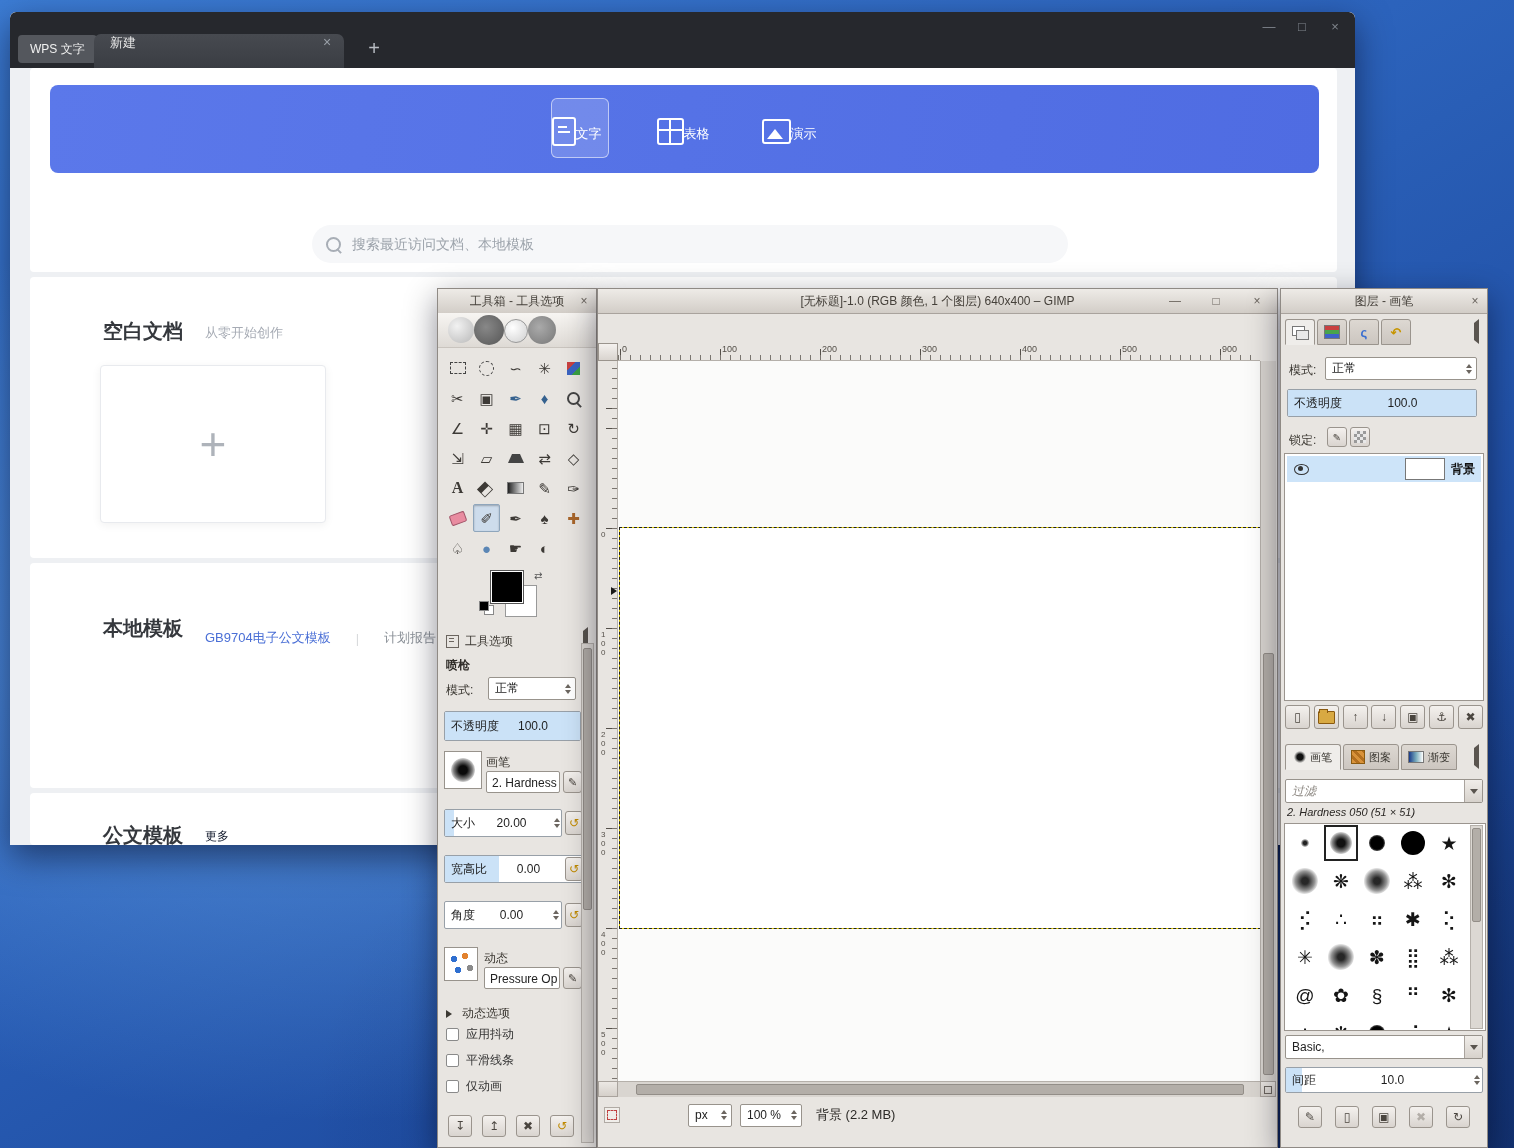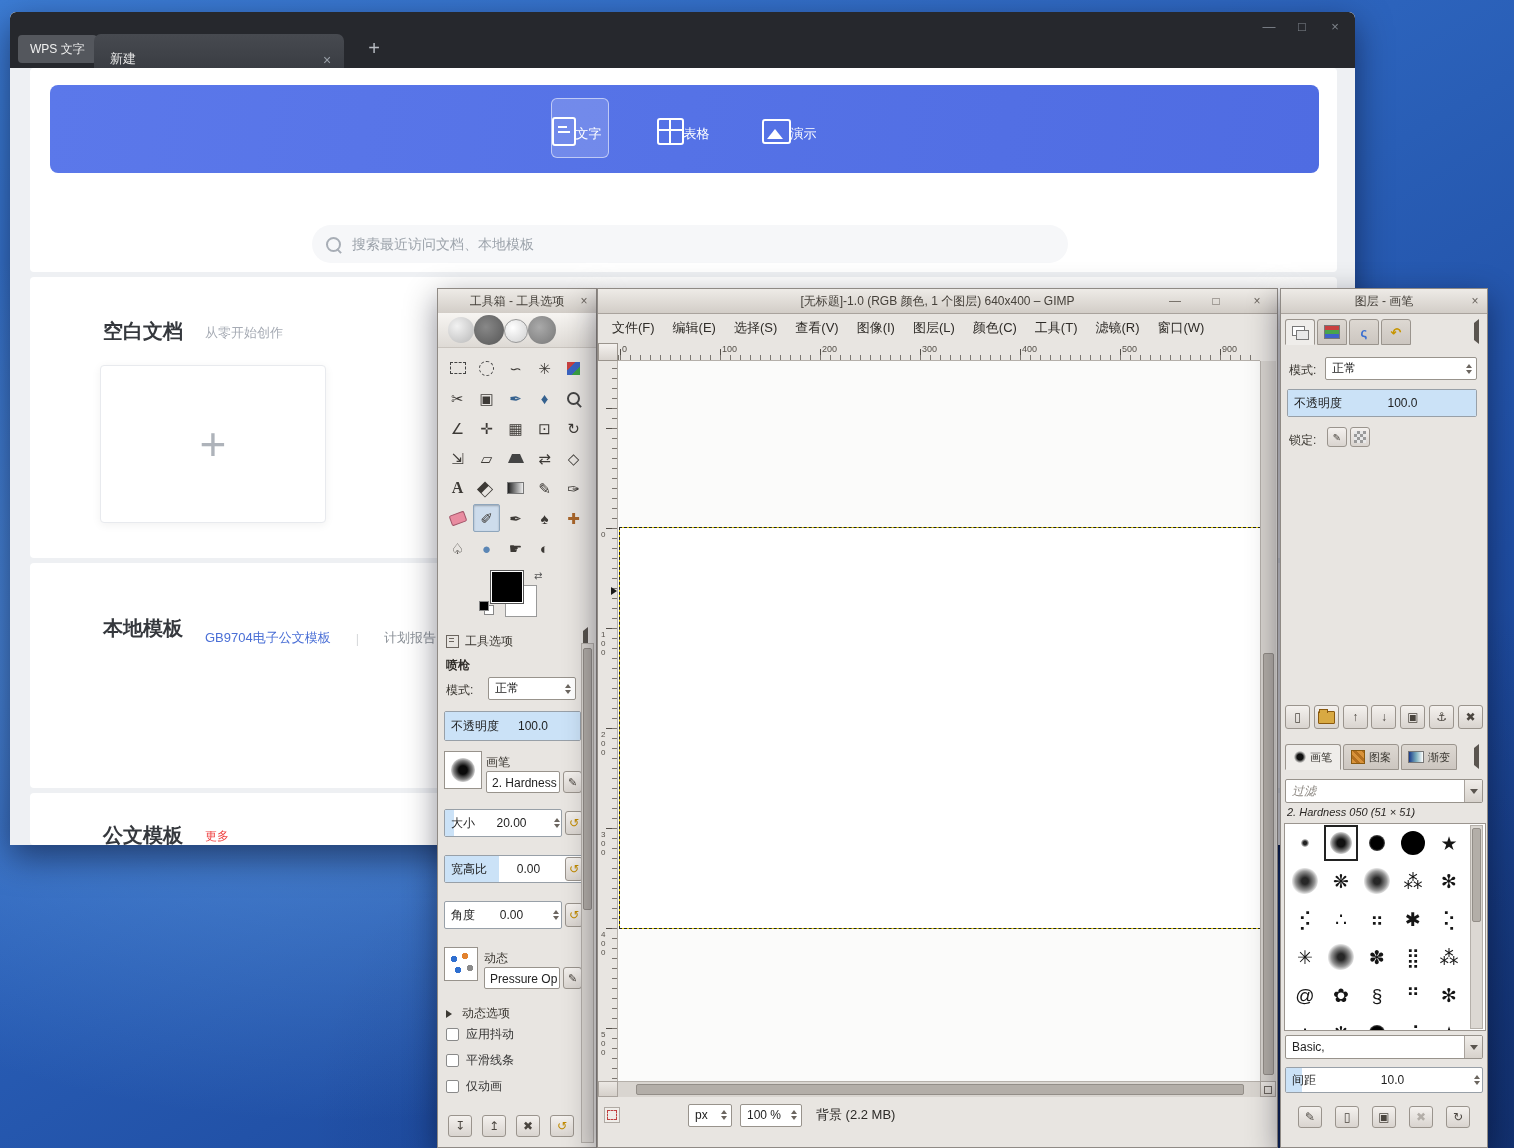--- a/index.html
+++ b/index.html
@@ -11,21 +11,21 @@
       linear-gradient(150deg,#3c7cd4 0%,#2c63bc 40%,#1f4da2 70%,#173e87 100%);}
 
   
   .wps{position:absolute;left:10px;top:12px;width:1345px;height:833px;background:#eef0f3;
     box-shadow:0 12px 34px rgba(0,0,20,.5);border-radius:6px 6px 0 0;z-index:1;overflow:hidden}
   .wps-tabbar{height:56px;background:#26282d;position:relative;border-radius:6px 6px 0 0}
   .wps-home{position:absolute;left:8px;top:23px;height:28px;line-height:28px;padding:0 12px;
     background:#54575d;color:#f0f0f0;font-size:12px;border-radius:4px}
   .wps-tab{position:absolute;left:84px;top:22px;width:250px;height:34px;
     background:linear-gradient(#474a50,#3a3d43);border-radius:7px 7px 0 0;color:#e8e8e8;
-    font-size:13px;display:flex;align-items:flex-end;padding:0 8px 0 16px;box-sizing:border-box}
+    font-size:13px;display:flex;align-items:flex-start;padding:0 8px 0 16px;box-sizing:border-box}
   .wps-tab .tab-close{margin-left:auto;color:#9aa0a8;font-size:14px;width:18px;text-align:center}
   .wps-plus{position:absolute;left:352px;top:25px;color:#b8bcc2;font-size:20px;width:24px;text-align:center}
   .wps-controls{position:absolute;right:10px;top:7px;display:flex;gap:13px;color:#80868d;font-size:13px}
   .wps-controls span{width:20px;text-align:center}
   .wps-body{position:absolute;top:56px;left:0;right:0;bottom:0}
   .card{position:absolute;left:20px;right:18px;background:#fff;border-radius:4px}
   .card h2{position:absolute;margin:0;left:73px;font-size:20px;color:#35383d;font-weight:bold}
   .sub{position:absolute;font-size:13px;color:#a6abb4}
   .banner{position:absolute;left:20px;right:18px;top:17px;height:88px;border-radius:8px;
     background:linear-gradient(100deg,#5b78ea,#4f6ce2)}
@@ -53,21 +53,21 @@
     border-radius:4px;box-shadow:0 2px 10px rgba(0,0,0,.06);display:flex;align-items:center;justify-content:center;background:#fff}
   .plus-sign{font-size:46px;color:#aeb3ba;font-weight:300;line-height:1}
   .links-row{position:absolute;left:175px;top:66px;display:flex;gap:25px;font-size:13px;align-items:center;white-space:nowrap}
   .plink{color:#4a6fd6}
   .glink{color:#8a9097}
   .lsep{color:#d8dadd}
   .tpl-list{position:absolute;left:73px;top:116px;display:flex;flex-direction:column;gap:22px}
   .tpl-item{display:flex;align-items:center;gap:10px;font-size:14px;color:#4a4f57;height:26px}
   .di{width:13px;height:16px;border:1px solid #b6bdc8;border-radius:2px;flex:none;
     background:linear-gradient(#ccd2da,#ccd2da) 2px 4px/8px 1px no-repeat,linear-gradient(#ccd2da,#ccd2da) 2px 7px/8px 1px no-repeat,#fff}
-  .more{position:absolute;left:175px;top:35px;font-size:12px;color:#ef4444}
+  .more{position:absolute;left:175px;top:35px;font-size:12px;color:#0f172a}
 
   
   .gwin{position:absolute;background:#e8e5e1;border:1px solid #8f8a85;box-shadow:0 10px 30px rgba(0,0,20,.45);box-sizing:border-box}
   .gtitle{height:24px;background:linear-gradient(#eeebe7,#d2cdc7);border-bottom:1px solid #a9a39d;
     display:flex;align-items:center;justify-content:center;font-size:12px;color:#45403a;position:relative}
   .gtitle-text{max-width:80%;overflow:hidden;white-space:nowrap;text-overflow:ellipsis}
   .tbtn{position:absolute;top:4px;width:16px;height:16px;text-align:center;line-height:16px;color:#6b655f;font-size:12px}
   .bvl{background:linear-gradient(#f4f1ee,#d9d4cf);border:1px solid #9a948d;border-radius:3px;
     display:flex;align-items:center;justify-content:center;color:#4a453f;box-sizing:border-box}
   .spin{width:9px;display:flex;flex-direction:column;align-items:center;justify-content:center;gap:2px;margin-left:auto;flex:none}
@@ -572,33 +572,20 @@
     </div>
   </div>
 
   <div class="gwin" style="left:597px;top:288px;width:681px;height:860px;z-index:3">
     <div class="gtitle">
       <span class="gtitle-text">[无标题]-1.0 (RGB 颜色, 1 个图层) 640x400 – GIMP</span>
       <span class="tbtn" style="right:94px">—</span>
       <span class="tbtn" style="right:53px">□</span>
       <span class="tbtn" style="right:12px">×</span>
     </div>
-    <div class="menubar">
-
-    <div class="mi">文件(F)</div>
-        <div class="mi">编辑(E)</div>
-        <div class="mi">选择(S)</div>
-        <div class="mi">查看(V)</div>
-        <div class="mi">图像(I)</div>
-        <div class="mi">图层(L)</div>
-        <div class="mi">颜色(C)</div>
-        <div class="mi">工具(T)</div>
-        <div class="mi">滤镜(R)</div>
-        <div class="mi">窗口(W)</div>
-      </div>
 
     <div class="bvl ruler-corner"></div>
     <div class="hruler">
       <span class="rlh" style="left:4px">0</span>
       <span class="rlh" style="left:104px">100</span>
       <span class="rlh" style="left:204px">200</span>
       <span class="rlh" style="left:304px">300</span>
       <span class="rlh" style="left:404px">400</span>
       <span class="rlh" style="left:504px">500</span>
       <span class="rlh" style="left:604px">900</span>
@@ -679,20 +666,27 @@
       </div>
 
       <div class="opt-label" style="left:8px;top:119px">锁定:</div>
       <div class="bvl lockbtn" style="left:46px;top:114px">
         <span>✎</span>
       </div>
       <div class="bvl lockbtn" style="left:69px;top:114px">
         <span class="ic-checker"></span>
       </div>
 
+      <div class="layerlist">
+        <div class="layerrow">
+          <span class="eye"></span>
+          <span class="lthumb"></span>
+          <span class="lname">背景</span>
+        </div>
+      </div>
 
       <div class="ly-buttons">
 
           <div class="bvl lybtn">
             <span class="fglyph">▯</span>
           </div>
 
           <div class="bvl lybtn">
             <span class="fglyph ic-folder"></span>
           </div>

